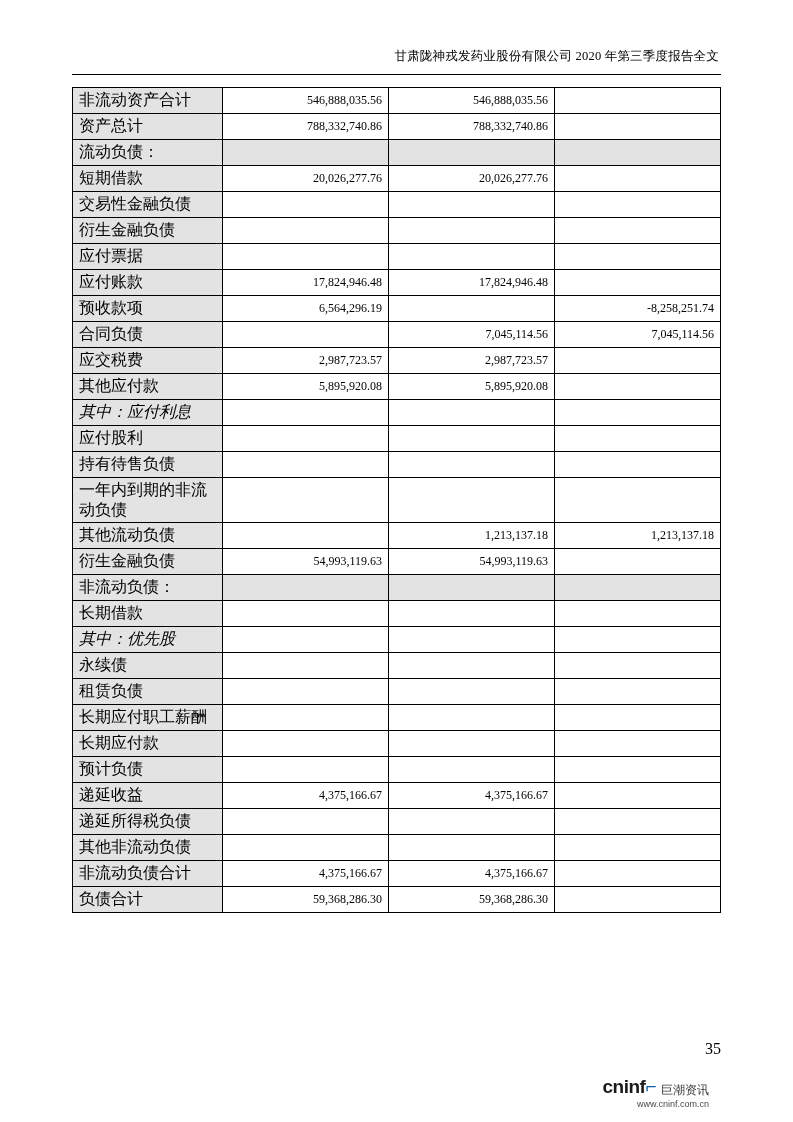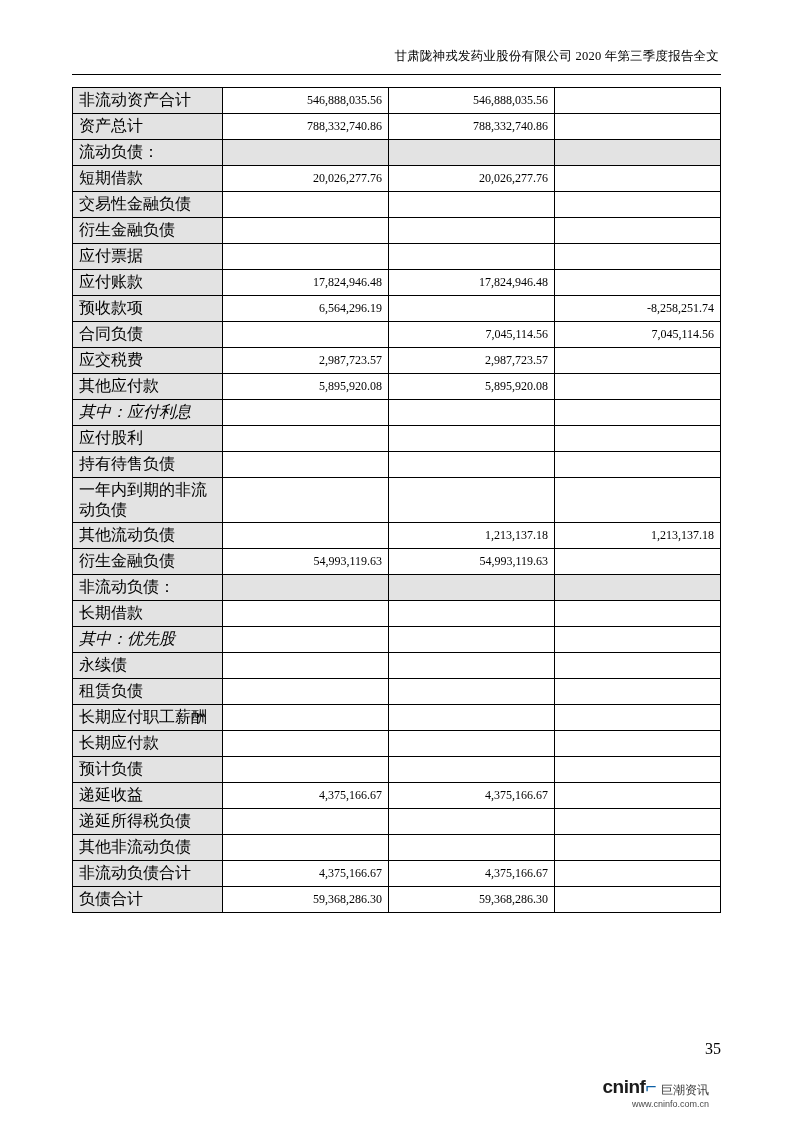--- a/index.html
+++ b/index.html
@@ -318,16 +318,16 @@
 
   <div class="pagenum">35</div>
 
   <div class="brand">
     <div class="brand-row">
       <div class="brand-main">
         <span>cninf</span><span class="tail">⌐</span>
       </div>
       <div class="brand-sub">巨潮资讯</div>
     </div>
-    <div class="brand-url">www.cninfo.com.cn</div>
+    <div class="brand-url">www.cninf.com.cn</div>
   </div>
 
 </div>
 
 </body></html>

